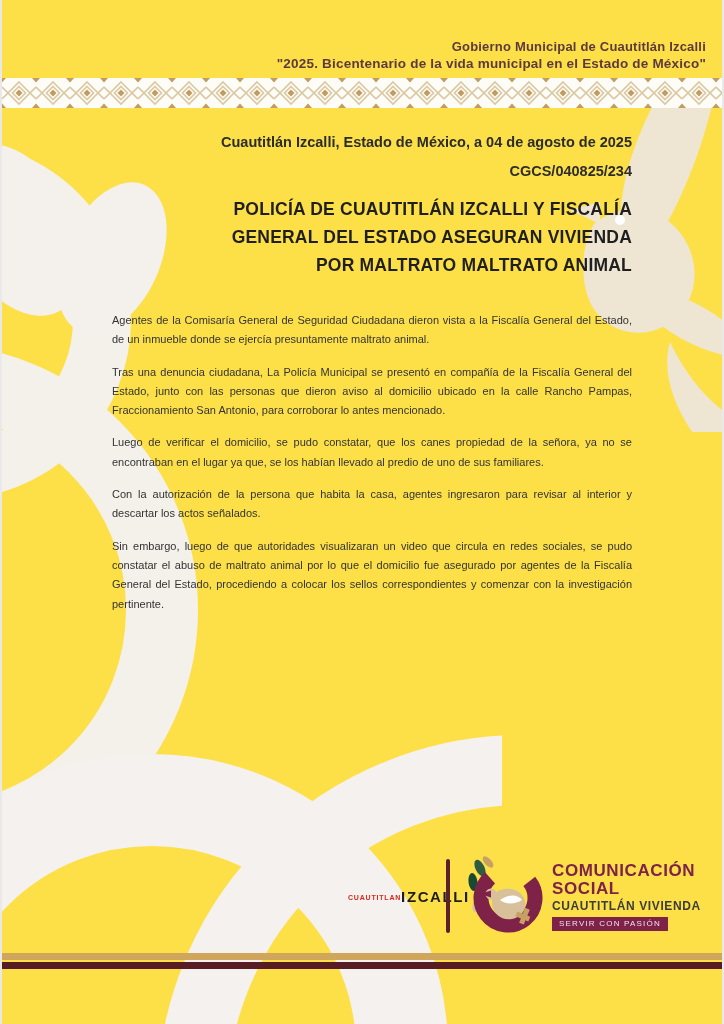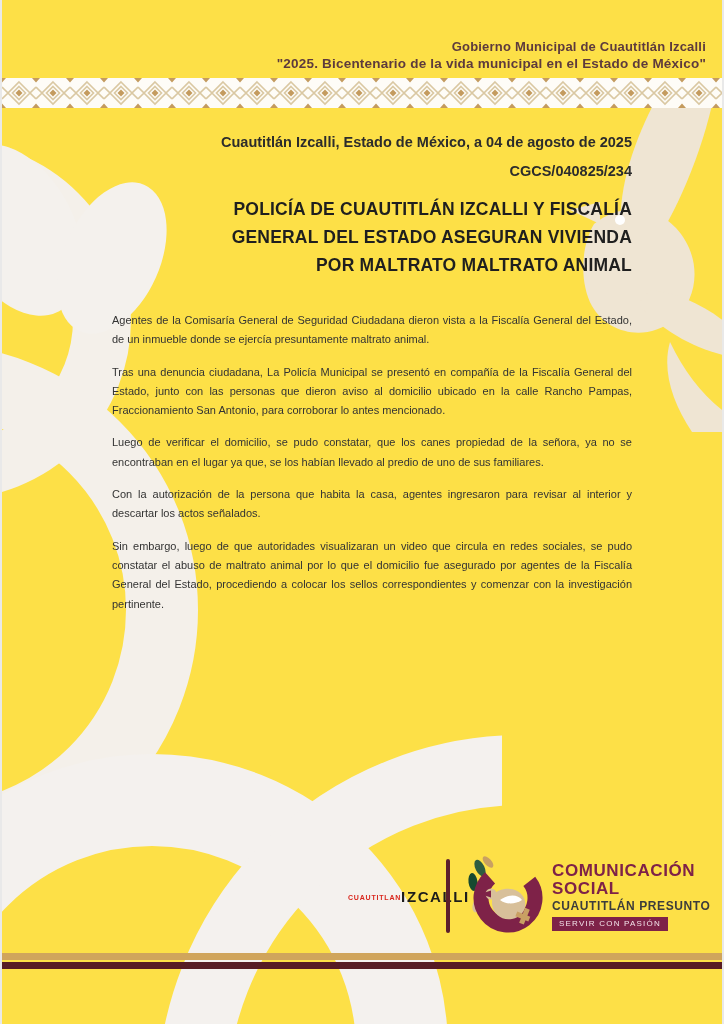--- a/index.html
+++ b/index.html
@@ -159,21 +159,21 @@
           <circle cx="25" cy="42" r="5.5" fill="#d8c09a"></circle>
           <path d="M14,42 L25,38.5 L25,45.5 Z" fill="#7e2248"></path>
           <path d="M34,48 C42,42 52,42 56,48 C50,52 40,53 34,48 Z" fill="#ffffff"></path>
         </g>
         <rect x="56" y="56" width="5" height="16" fill="#c9a063" transform="rotate(22 58 64)"></rect>
         <rect x="50" y="62" width="14" height="5" fill="#c9a063" transform="rotate(22 57 64)"></rect>
       </svg>
       <div class="social-text">
         <div class="soc-line1">COMUNICACIÓN</div>
         <div class="soc-line2">SOCIAL</div>
-        <div class="soc-line3">CUAUTITLÁN PRESUNTO</div>
+        <div class="soc-line3">CUAUTITLÁN VIVIENDA</div>
         <div class="soc-badge">SERVIR CON PASIÓN</div>
       </div>
     </div>
 
   </footer>
 
   <div class="bar-gold"></div>
   <div class="bar-maroon"></div>
 
 </div>

